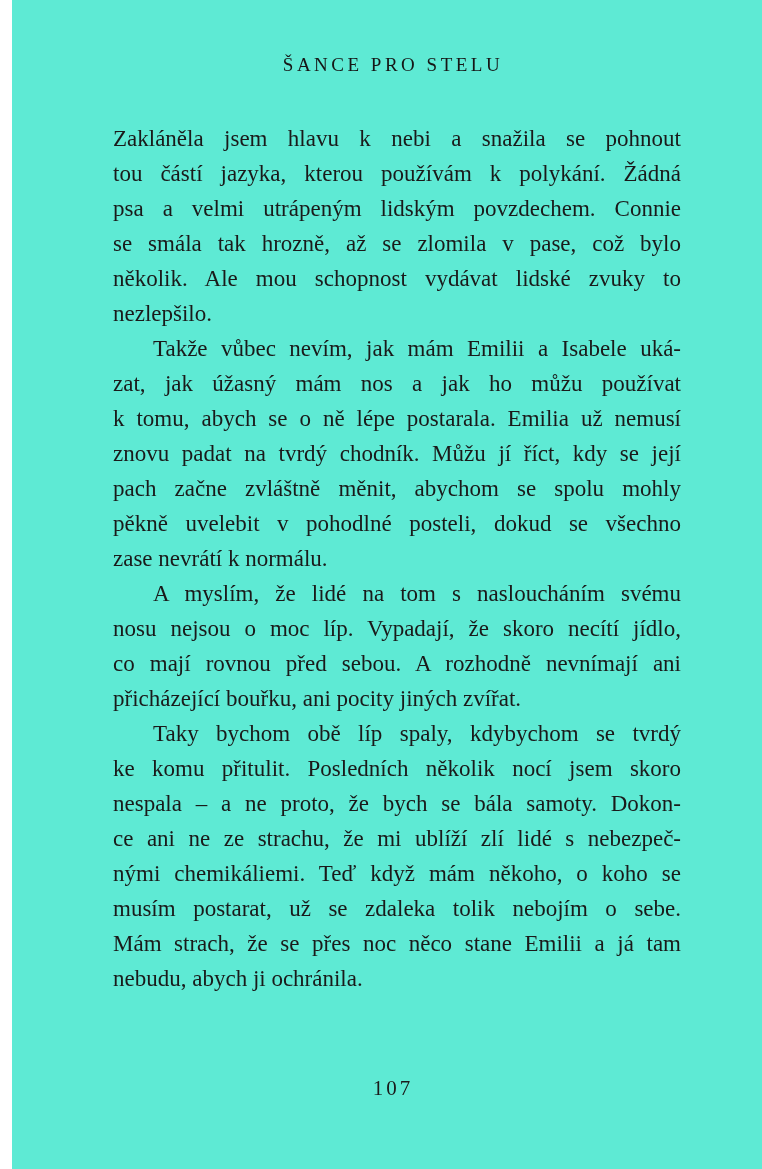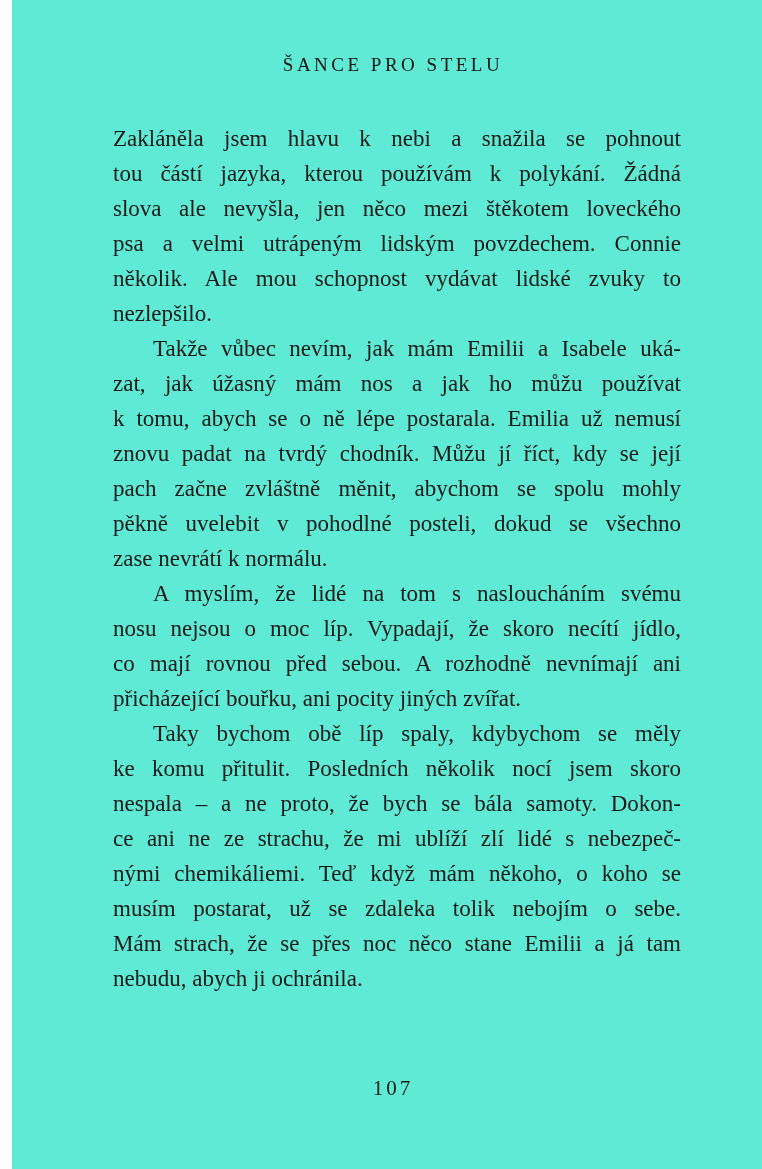--- a/index.html
+++ b/index.html
@@ -66,42 +66,42 @@
 </head>
 <body>
 
 <div class="page">
   <div class="running-header">ŠANCE PRO STELU</div>
 
   <div class="body-text" id="body-text">
       <div class="paragraph">
         <div class="line">Zakláněla jsem hlavu k nebi a snažila se pohnout</div>
         <div class="line">tou částí jazyka, kterou používám k polykání. Žádná</div>
-        <div class="line">slova ale nevyšla, jen něco mezi štěkotem loveckého</div>
         <div class="line">psa a velmi utrápeným lidským povzdechem. Connie</div>
+        <div class="line">se smála tak hrozně, až se zlomila v pase, což bylo</div>
         <div class="line">několik. Ale mou schopnost vydávat lidské zvuky to</div>
         <div class="line last">nezlepšilo.</div>
       </div>
       <div class="paragraph">
         <div class="line indent">Takže vůbec nevím, jak mám Emilii a Isabele uká-</div>
         <div class="line">zat, jak úžasný mám nos a jak ho můžu používat</div>
         <div class="line">k tomu, abych se o ně lépe postarala. Emilia už nemusí</div>
         <div class="line">znovu padat na tvrdý chodník. Můžu jí říct, kdy se její</div>
         <div class="line">pach začne zvláštně měnit, abychom se spolu mohly</div>
         <div class="line">pěkně uvelebit v pohodlné posteli, dokud se všechno</div>
         <div class="line last">zase nevrátí k normálu.</div>
       </div>
       <div class="paragraph">
         <div class="line indent">A myslím, že lidé na tom s nasloucháním svému</div>
         <div class="line">nosu nejsou o moc líp. Vypadají, že skoro necítí jídlo,</div>
         <div class="line">co mají rovnou před sebou. A rozhodně nevnímají ani</div>
         <div class="line last">přicházející bouřku, ani pocity jiných zvířat.</div>
       </div>
       <div class="paragraph">
-        <div class="line indent">Taky bychom obě líp spaly, kdybychom se měly</div>
+        <div class="line indent">Taky bychom obě líp spaly, kdybychom se tvrdý</div>
         <div class="line">ke komu přitulit. Posledních několik nocí jsem skoro</div>
         <div class="line">nespala – a ne proto, že bych se bála samoty. Dokon-</div>
         <div class="line">ce ani ne ze strachu, že mi ublíží zlí lidé s nebezpeč-</div>
         <div class="line">nými chemikáliemi. Teď když mám někoho, o koho se</div>
         <div class="line">musím postarat, už se zdaleka tolik nebojím o sebe.</div>
         <div class="line">Mám strach, že se přes noc něco stane Emilii a já tam</div>
         <div class="line last">nebudu, abych ji ochránila.</div>
       </div>
     </div>
 

